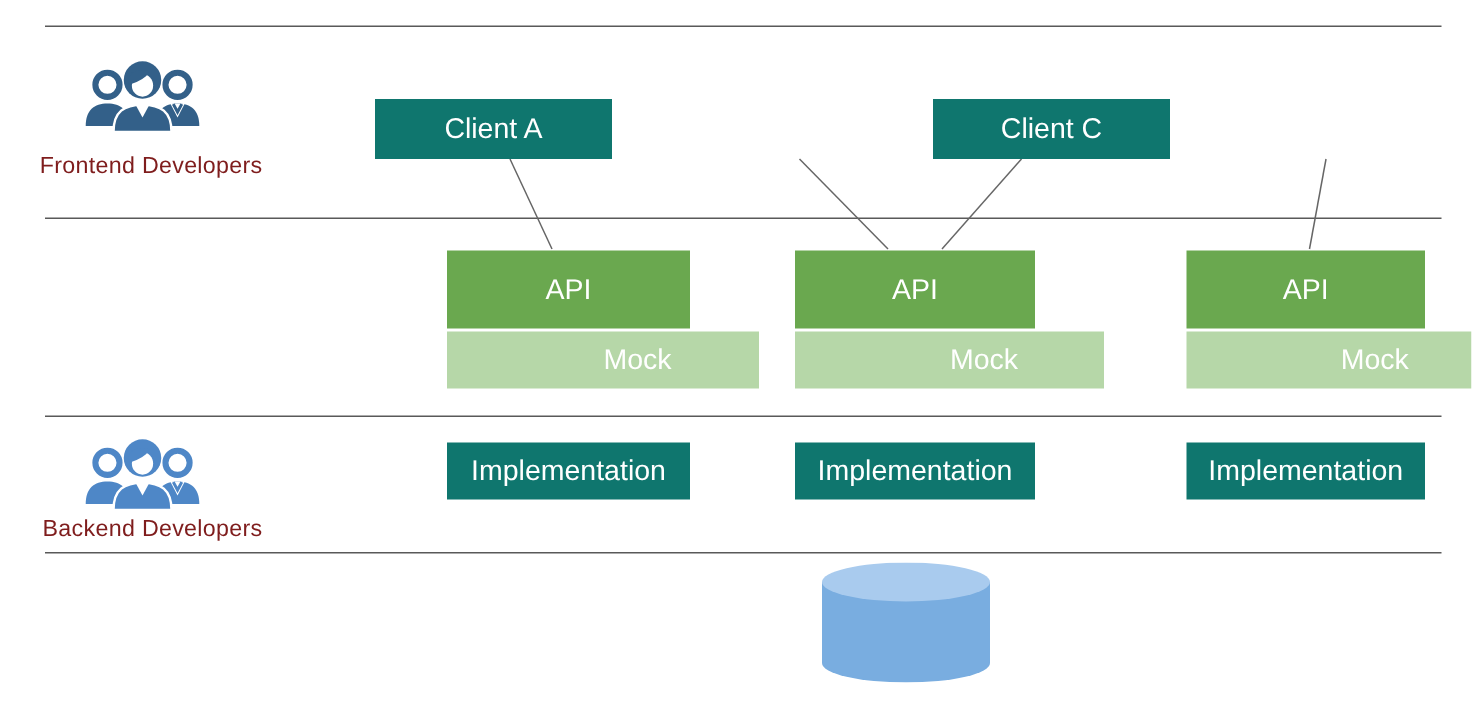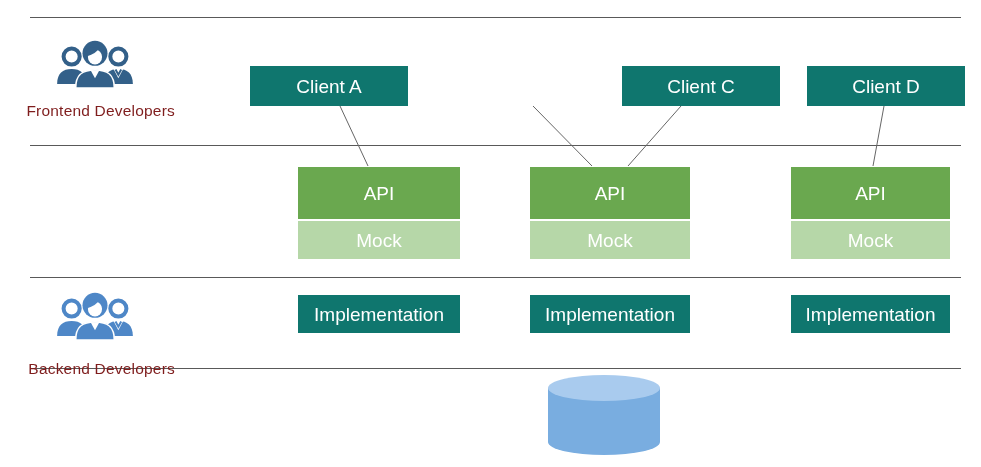--- a/index.html
+++ b/index.html
@@ -7,37 +7,37 @@
     position:relative;width:981px;height:467px;background:#ffffff;overflow:hidden;
     font-family:"Liberation Sans", sans-serif;
   }
   .divider{position:absolute;left:30px;width:931px;height:0;border-top:1px solid #595959;}
   .box{
     position:absolute;display:flex;align-items:center;justify-content:center;
     color:#ffffff;font-size:19px;line-height:1;white-space:nowrap;
   }
   .client,.impl{background:#0f766e;}
   .api{background:#6AA84F;}
-  .mock{background:#B6D7A8;}
+  .mock{background:#B6D7A8;padding-left:46px;}
   .row-clients{top:66px;height:40px;}
   .row-api{top:167px;height:52px;}
   .row-mock{top:221px;height:38px;}
   .row-impl{top:295px;height:38px;}
   .col1{left:298px;width:162px;}
   .col2{left:530px;width:160px;}
   .col3{left:791px;width:159px;}
   .icon-group{position:absolute;left:45px;width:100px;height:58px;}
   .icon-frontend{color:#336089;top:38px;}
   .icon-backend{color:#4E87C7;top:290px;}
   .role-label{
     position:absolute;left:15px;width:160px;text-align:right;
     color:#7f1d1d;font-size:15.5px;font-weight:400;letter-spacing:0.2px;
   }
   .label-frontend{top:102px;}
-  .label-backend{top:360px;}
+  .label-backend{top:344px;}
   .overlay{position:absolute;left:0;top:0;width:981px;height:467px;pointer-events:none;}
   .db{position:absolute;left:548px;top:375px;width:112px;height:80px;}
   .db-label{
     position:absolute;left:548px;top:403px;width:112px;text-align:center;
     color:#ffffff;font-size:18.5px;
   }
 </style>
 </head>
 <body>
 
@@ -75,23 +75,20 @@
       </g>
     </svg>
   </div>
   <div class="role-label label-frontend">Frontend Developers</div>
 
   <div class="box client row-clients" style="left:250px;width:158px">
     <span>Client A</span>
   </div>
   <div class="box client row-clients" style="left:622px;width:158px">
     <span>Client C</span>
-  </div>
-  <div class="box client row-clients" style="left:807px;width:158px">
-    <span>Client D</span>
   </div>
 
   <div class="box api row-api col1">
     <span>API</span>
   </div>
   <div class="box api row-api col2">
     <span>API</span>
   </div>
   <div class="box api row-api col3">
     <span>API</span>

